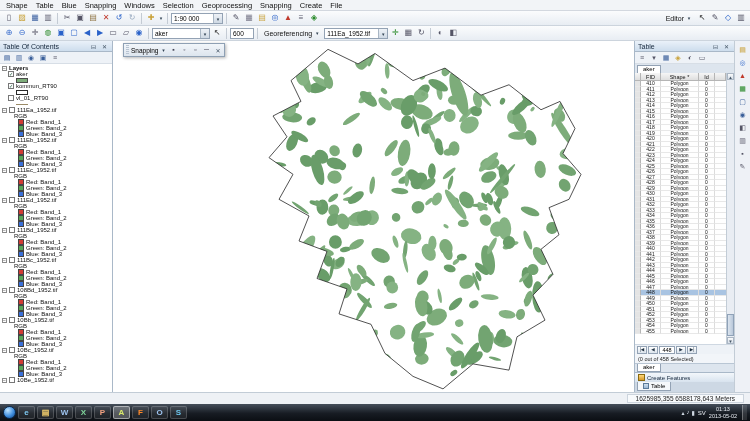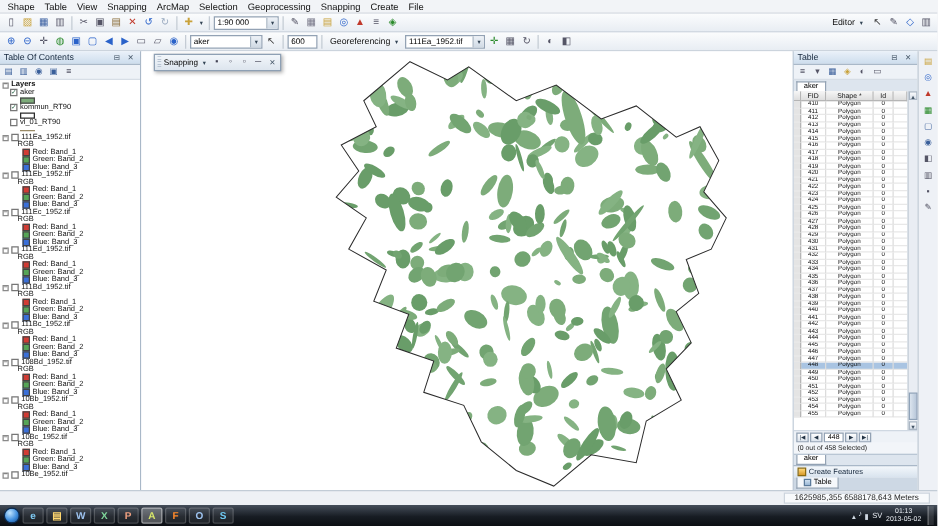--- a/index.html
+++ b/index.html
@@ -106,23 +106,23 @@
 </style>
 </head>
 <body>
 
 <div class="app">
 
 
   <div class="menubar" id="menubar">
       <span class="menu-item">Shape</span>
       <span class="menu-item">Table</span>
-      <span class="menu-item">View</span>
+      <span class="menu-item">Blue</span>
       <span class="menu-item">Snapping</span>
-      <span class="menu-item">ArcMap</span>
+      <span class="menu-item">Windows</span>
       <span class="menu-item">Selection</span>
       <span class="menu-item">Geoprocessing</span>
       <span class="menu-item">Snapping</span>
       <span class="menu-item">Create</span>
       <span class="menu-item">File</span>
     </div>
   <div class="toolbar" id="toolbar1">
       <span class="tbicon" style="color: rgb(85, 85, 102);">▯</span>
       <span class="tbicon" style="color: rgb(201, 162, 58);">▨</span>
       <span class="tbicon" style="color: rgb(58, 95, 160);">▦</span>

